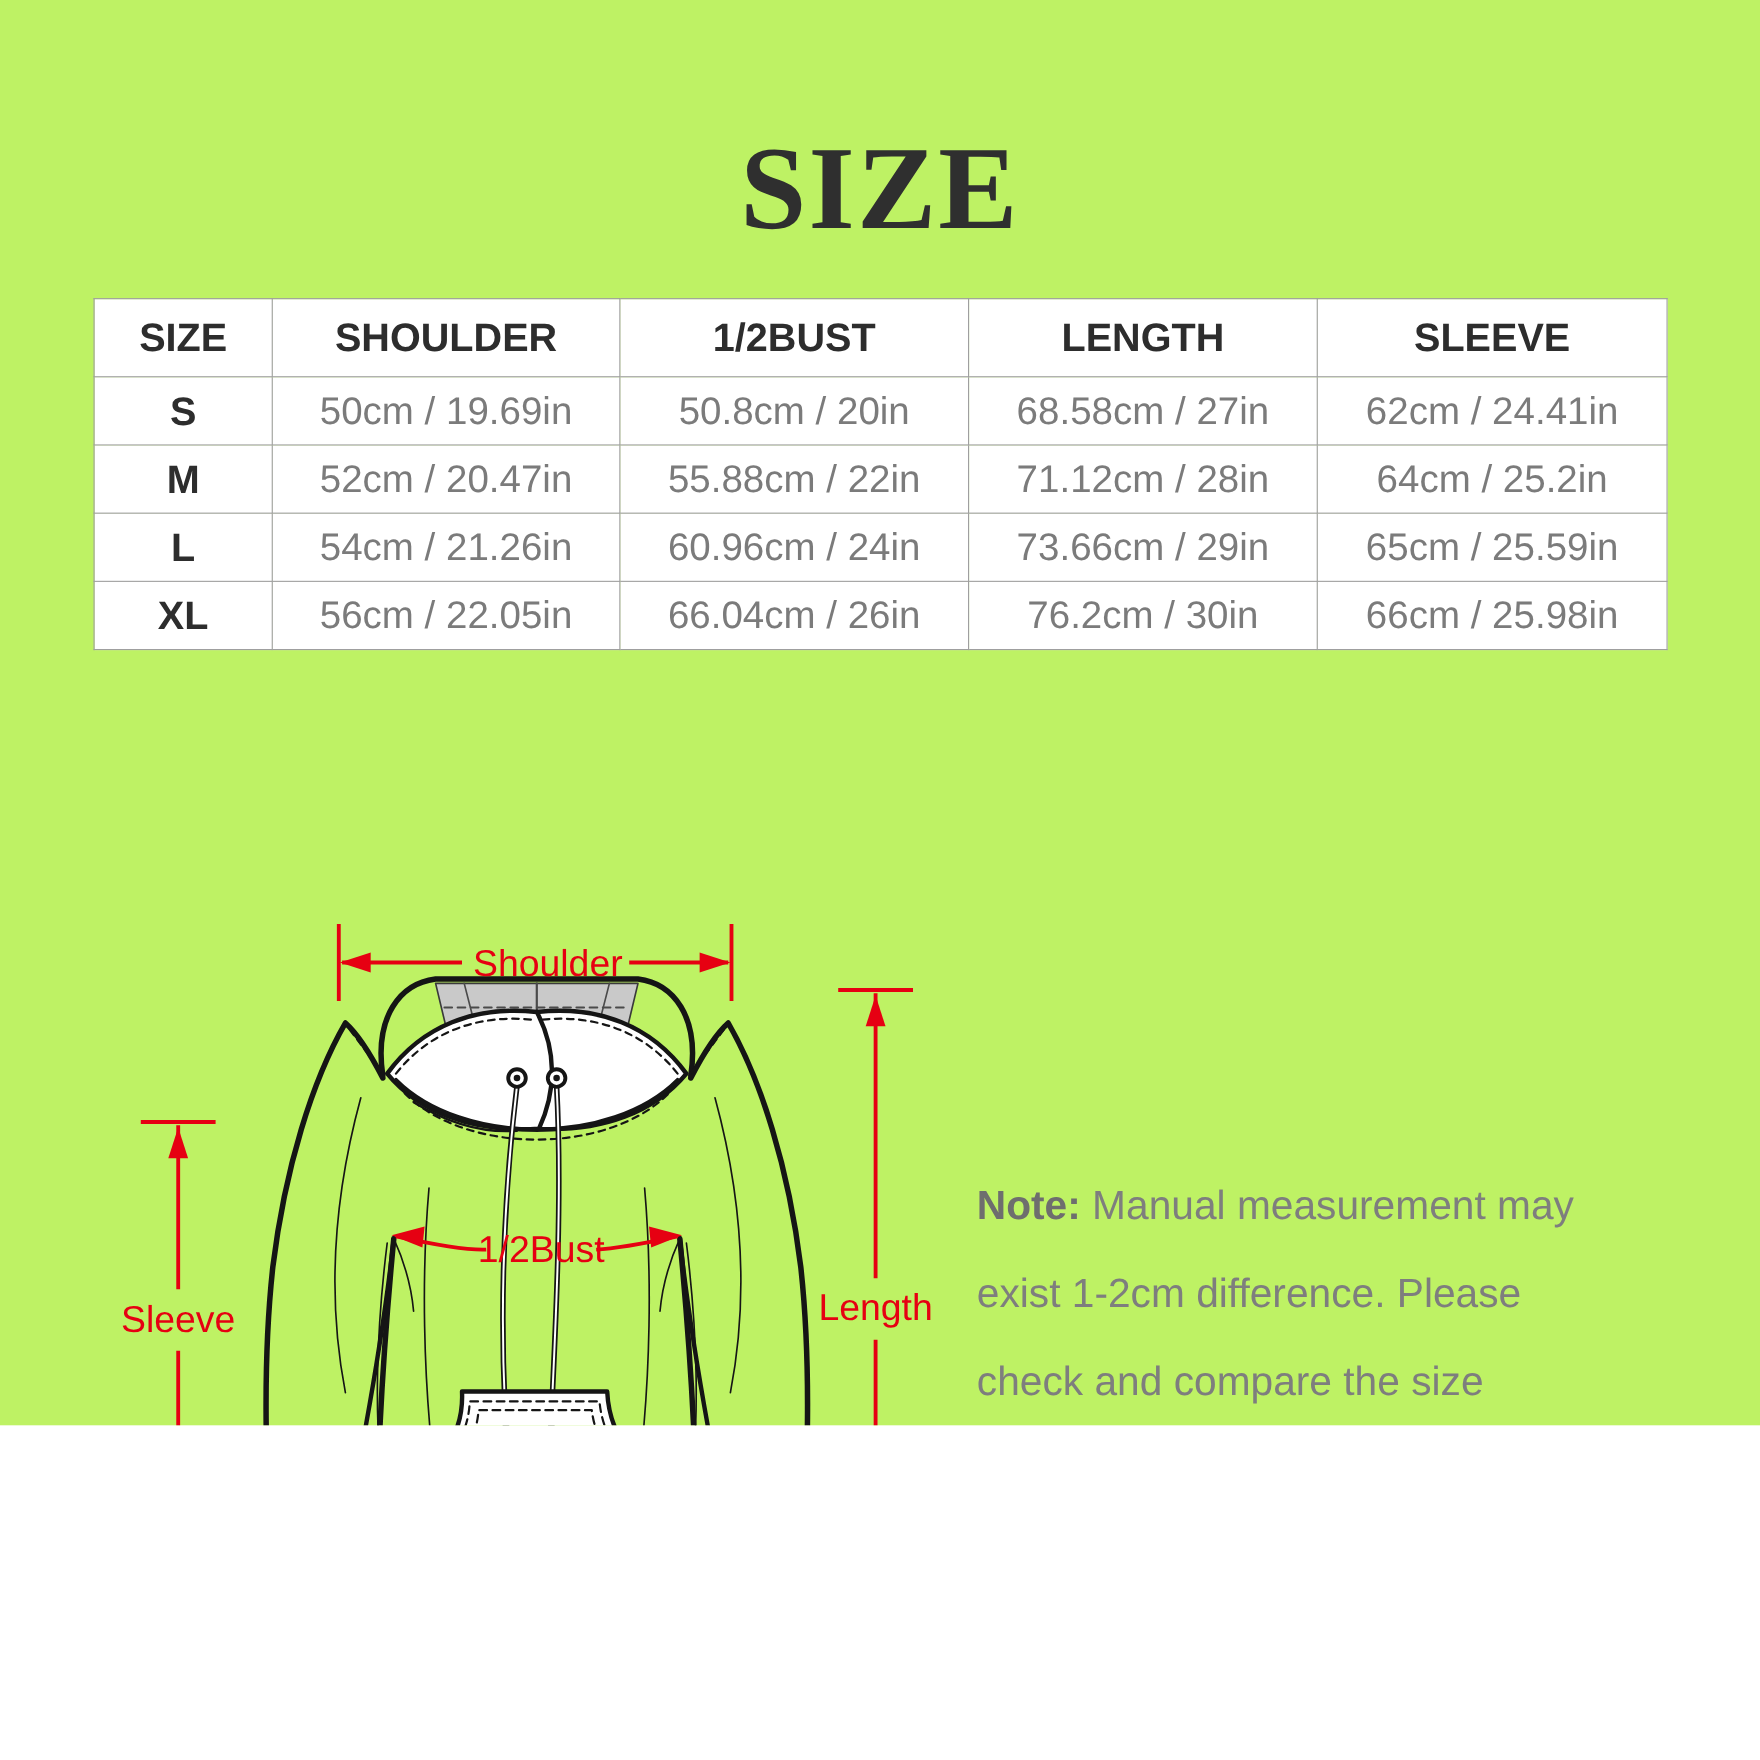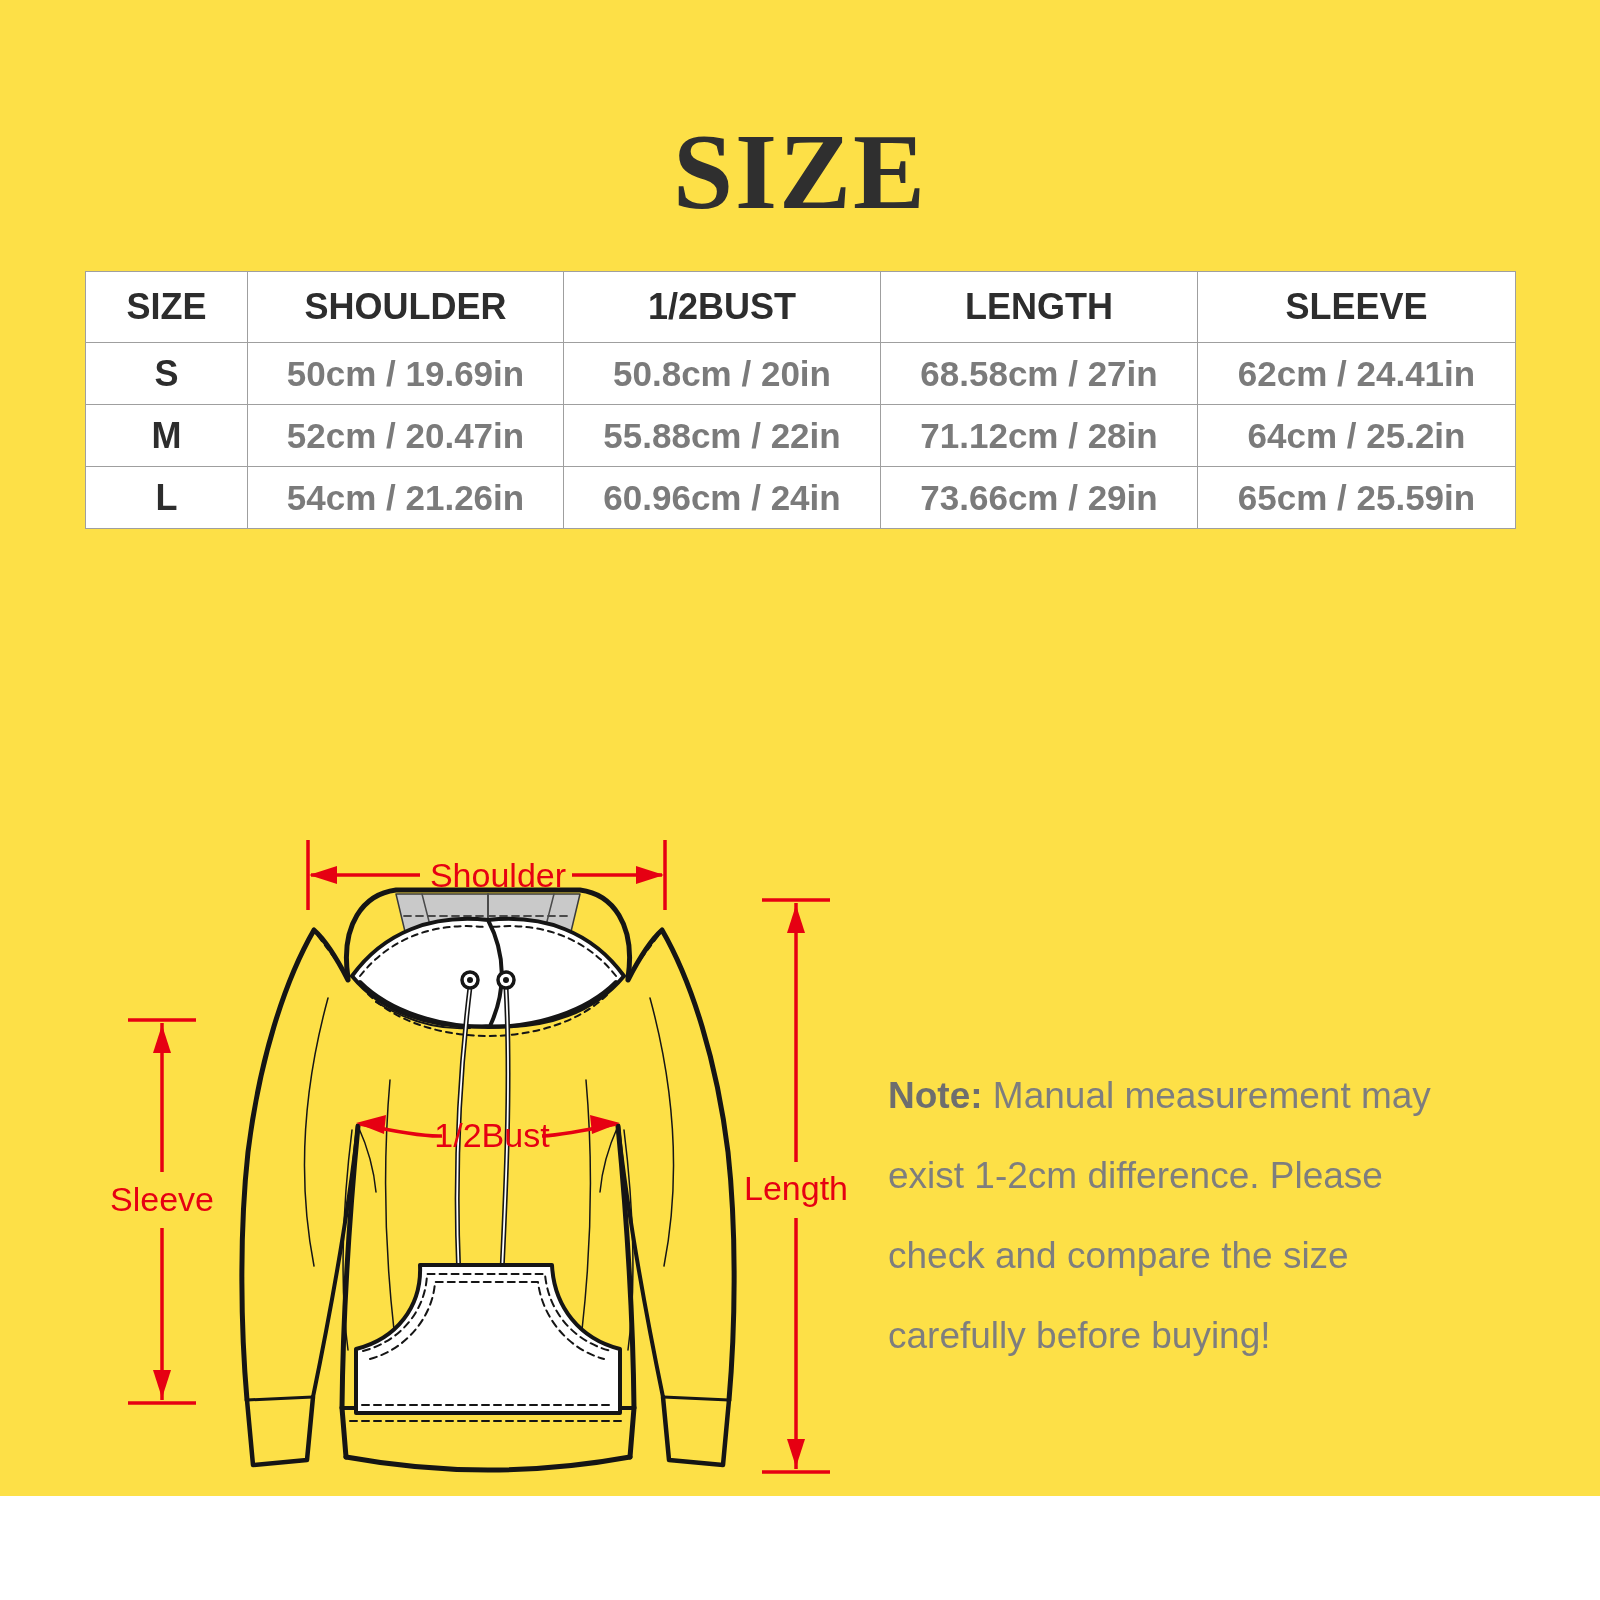--- a/index.html
+++ b/index.html
@@ -1,26 +1,26 @@
 <!DOCTYPE html>
 <html><head>
 <meta charset="utf-8">
 <style>
   html,body{margin:0;padding:0;background:#ffffff;}
-  .page{position:relative;width:1600px;height:1496px;background:#fde047;overflow:hidden;
+  .page{position:relative;width:1600px;height:1296px;background:#bef264;overflow:hidden;
         font-family:"Liberation Sans",sans-serif;}
   .title{position:absolute;left:0;top:118px;width:1600px;text-align:center;
          font-family:"Liberation Serif",serif;font-weight:bold;font-size:108px;
          line-height:1;color:#2f2f2f;letter-spacing:2px;}
   .size-table{position:absolute;left:85px;top:271px;width:1430px;
               border-collapse:collapse;table-layout:fixed;}
   .size-table th,.size-table td{border:1px solid #9f9f9f;text-align:center;vertical-align:middle;
               padding:0;background:#fff;}
   .size-table th{height:70px;font-size:36px;font-weight:bold;color:#2d2d2d;}
-  .size-table td{height:61px;font-size:35px;font-weight:bold;color:#7b7b7b;}
+  .size-table td{height:61px;font-size:35px;font-weight:normal;color:#7b7b7b;}
   .size-table td.rowhead{font-weight:bold;color:#2d2d2d;font-size:36px;}
   .diagram{position:absolute;left:90px;top:830px;width:760px;height:740px;}
   .note{position:absolute;left:888px;top:1056px;width:592px;
         font-size:37px;line-height:80px;color:#7e7e7e;}
   .note .note-label{font-weight:bold;color:#6e6e6e;}
   svg text{font-family:"Liberation Sans",sans-serif;}
 </style>
 </head>
 <body>
 
@@ -58,20 +58,27 @@
       <td>71.12cm / 28in</td>
       <td>64cm / 25.2in</td>
     </tr>
     <tr>
       <td class="rowhead">L</td>
       <td>54cm / 21.26in</td>
       <td>60.96cm / 24in</td>
       <td>73.66cm / 29in</td>
       <td>65cm / 25.59in</td>
     </tr>
+    <tr>
+      <td class="rowhead">XL</td>
+      <td>56cm / 22.05in</td>
+      <td>66.04cm / 26in</td>
+      <td>76.2cm / 30in</td>
+      <td>66cm / 25.98in</td>
+    </tr>
   </tbody>
     </table>
 
   <svg class="diagram" viewBox="0 0 760 740" xmlns="http://www.w3.org/2000/svg">
 
     <g stroke="#151515" fill="none" stroke-linecap="round" stroke-linejoin="round">
 
       <g>
         <path d="M 306,64 L 490,64 L 468,156 C 420,182 376,182 328,156 Z" fill="#c9c9c9" stroke="#3a3a3a" stroke-width="1.5"></path>
         <path d="M 398,64 L 398,176" stroke="#4a4a4a" stroke-width="2"></path>

